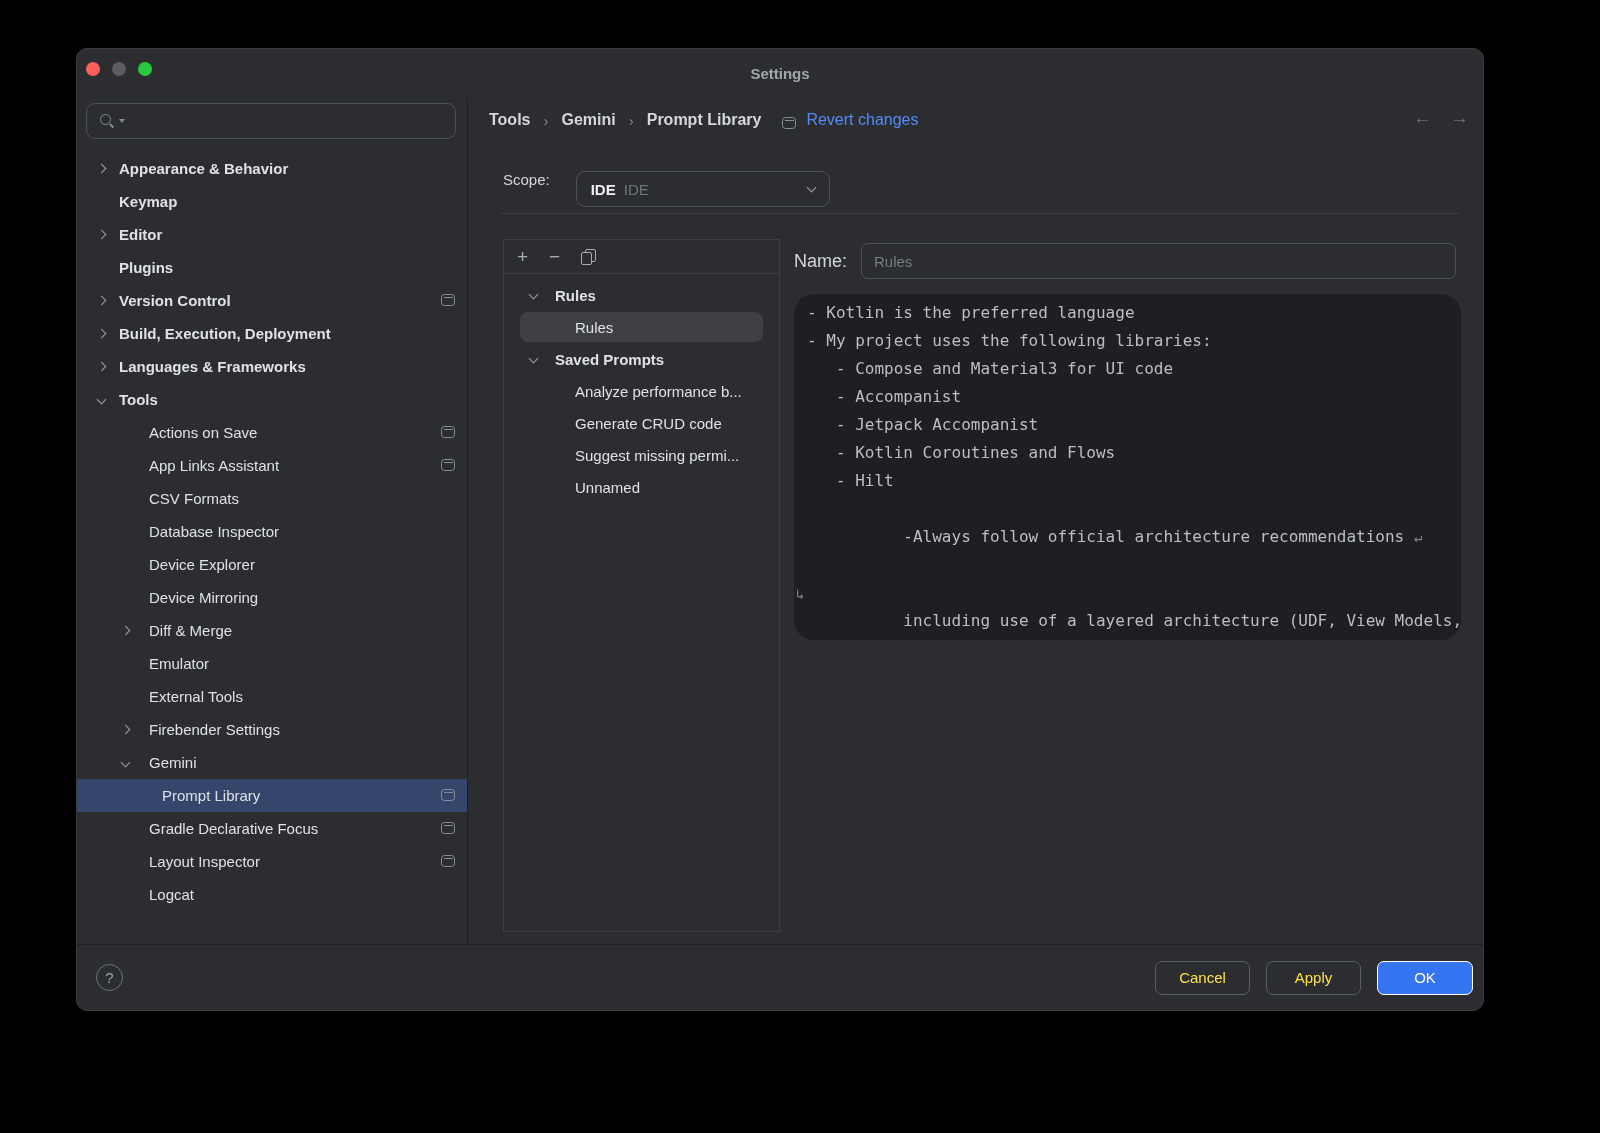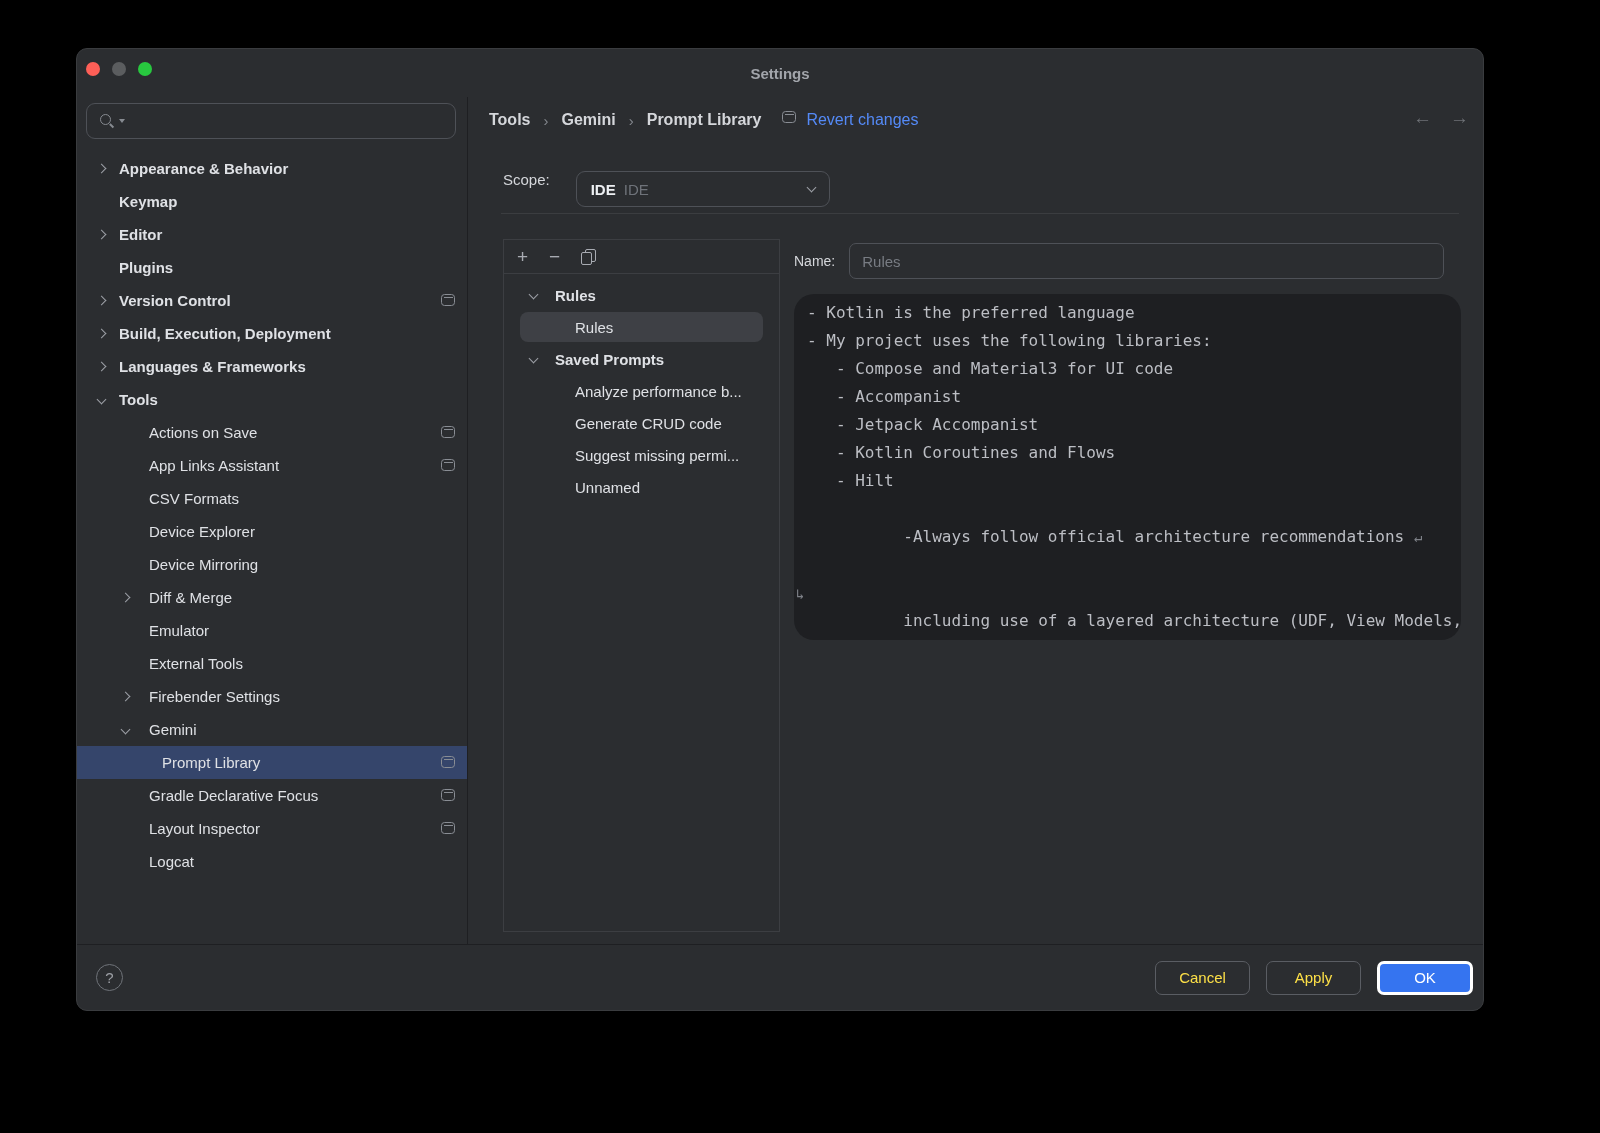--- a/index.html
+++ b/index.html
@@ -48,21 +48,21 @@
   .win-icon { display:inline-block; width:14px; height:12px; border:1.3px solid #898D94; border-radius:3.5px; position:relative; flex:none; }
   .win-icon::after { content:""; position:absolute; left:1.5px; right:1.5px; top:2px; height:1.3px; background:#898D94; }
   .t-row .win-icon { position:absolute; right:12px; top:10px; }
 
   
   .content { position:absolute; left:391px; right:0; top:48px; bottom:66px; }
 
   .crumbs { position:absolute; left:21px; top:8px; height:30px; display:flex; align-items:center; gap:13px;
             font-size:16px; font-weight:700; color:#D5D7DB; }
   .crumb-sep { color:#83878D; font-weight:400; font-size:15px; }
-  .revert { display:flex; align-items:flex-start; gap:10px; margin-left:8px; }
+  .revert { display:flex; align-items:flex-end; gap:10px; margin-left:8px; }
   .revert-label { color:#548AF7; font-weight:400; font-size:16px; cursor:pointer; }
   .nav-arrows { position:absolute; right:14px; top:10px; display:flex; gap:18px; color:#6E7176; font-size:19px; }
 
   .scope-row { position:absolute; left:35px; top:74px; display:flex; align-items:flex-start; gap:26px; }
   .scope-label { color:#D5D7DB; font-size:15px; }
   .scope-select { width:254px; height:36px; border:1px solid #4E5157; border-radius:9px; display:flex;
                   align-items:center; padding:0 14px; gap:8px; cursor:pointer; }
   .scope-val { color:#EDEFF2; font-weight:700; font-size:15px; }
   .scope-val2 { color:#6F737A; font-size:15px; }
   .scope-select .chev { margin-left:auto; margin-top:-3px; }
@@ -80,41 +80,41 @@
   .plist { position:absolute; left:0; right:0; top:39px; }
   .p-row { position:relative; display:flex; align-items:center; height:32px; color:#DFE1E5; font-size:15px; }
   .p-row.group { padding-left:51px; font-weight:700; }
   .p-row.group .chev { position:absolute; left:26px; top:12px; }
   .p-row.item { padding-left:71px; }
   .p-sel { position:absolute; left:16px; right:16px; top:1px; bottom:1px; background:#3E4045; border-radius:8px; z-index:0; }
   .p-row span.lbl { position:relative; z-index:1; white-space:nowrap; }
 
   
   .name-row { position:absolute; left:326px; top:146px; display:flex; align-items:center; }
-  .name-label { color:#D5D7DB; font-size:14px; margin-right:14px; }
+  .name-label { color:#D5D7DB; font-size:18px; margin-right:14px; }
   .name-input { width:595px; height:36px; background:transparent; border:1px solid #4E5157; border-radius:7px;
                 color:#787C83; font-size:15px; padding:0 12px; outline:none; font-family:"Liberation Sans", sans-serif; }
 
   .editor { position:absolute; left:326px; top:197px; width:667px; height:346px; background:#1E1F22;
             padding:5px 0 5px 13px; overflow:hidden; cursor:text;border-radius:20px; }
   .eline { position:relative; white-space:pre; font-family:"DejaVu Sans Mono", monospace; font-size:16px;
            line-height:28px; color:#BCBEC4; }
   .wrapm { color:#7E8188; font-size:14px; }
   .wrapm.start { position:absolute; left:-11px; top:1px; }
 
   
   .footer { position:absolute; left:0; right:0; bottom:0; height:66px; border-top:1px solid #1E1F22;
             display:flex; align-items:center; }
   .help { position:absolute; left:19px; width:27px; height:27px; border:1.5px solid #6F7379; border-radius:50%;
           color:#9DA0A6; display:flex; align-items:center; justify-content:center; font-size:15px; cursor:pointer; }
   .btns { position:absolute; right:10px; display:flex; gap:16px; }
   .btn { height:34px; border-radius:7px; font-size:15px; display:flex; align-items:center; justify-content:center;
          cursor:pointer; font-family:"Liberation Sans", sans-serif; }
   .btn.ghost { width:95px; background:transparent; border:1px solid #5A5D63; color:#fde047; }
-  .btn.primary { width:96px; background:#3574F0; border:3px solid #ffffff; color:#FFFFFF; }
+  .btn.primary { width:96px; background:#3574F0; border:1px solid #ffffff; color:#FFFFFF; }
 </style>
 </head>
 <body>
 
 <div class="stage">
   <div class="window">
 
     <div class="titlebar">
       <div class="traffic">
         <span class="tl close"></span>
@@ -165,20 +165,23 @@
         <div class="t-row lvl2">
           <span>Actions on Save</span>
           <span class="win-icon"></span>
         </div>
         <div class="t-row lvl2">
           <span>App Links Assistant</span>
           <span class="win-icon"></span>
         </div>
         <div class="t-row lvl2">
           <span>CSV Formats</span>
+        </div>
+        <div class="t-row lvl2">
+          <span>Database Inspector</span>
         </div>
         <div class="t-row lvl2">
           <span>Device Explorer</span>
         </div>
         <div class="t-row lvl2">
           <span>Device Mirroring</span>
         </div>
         <div class="t-row lvl2">
           <span class="chev right"></span>
           <span>Diff &amp; Merge</span>

